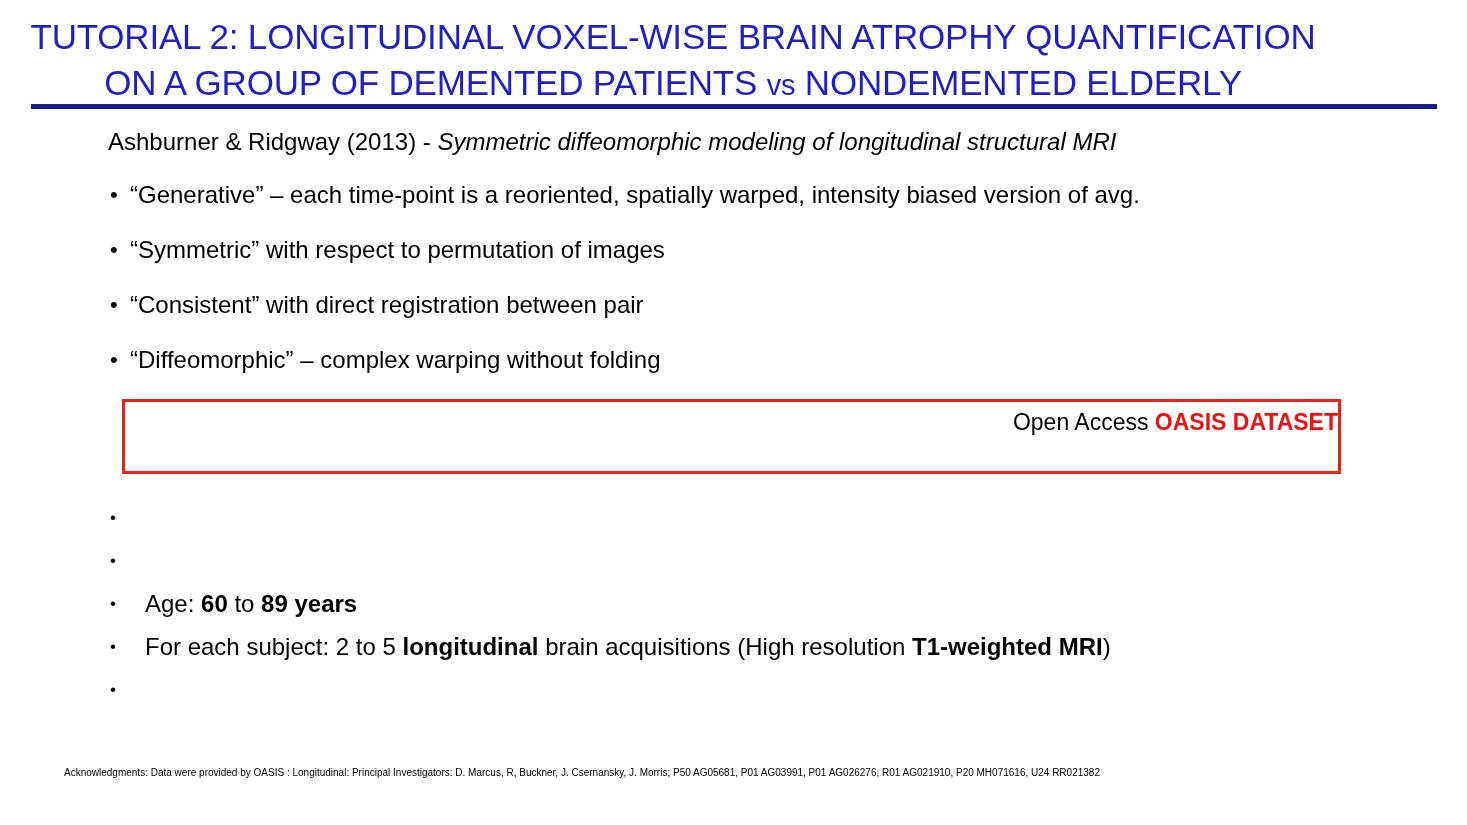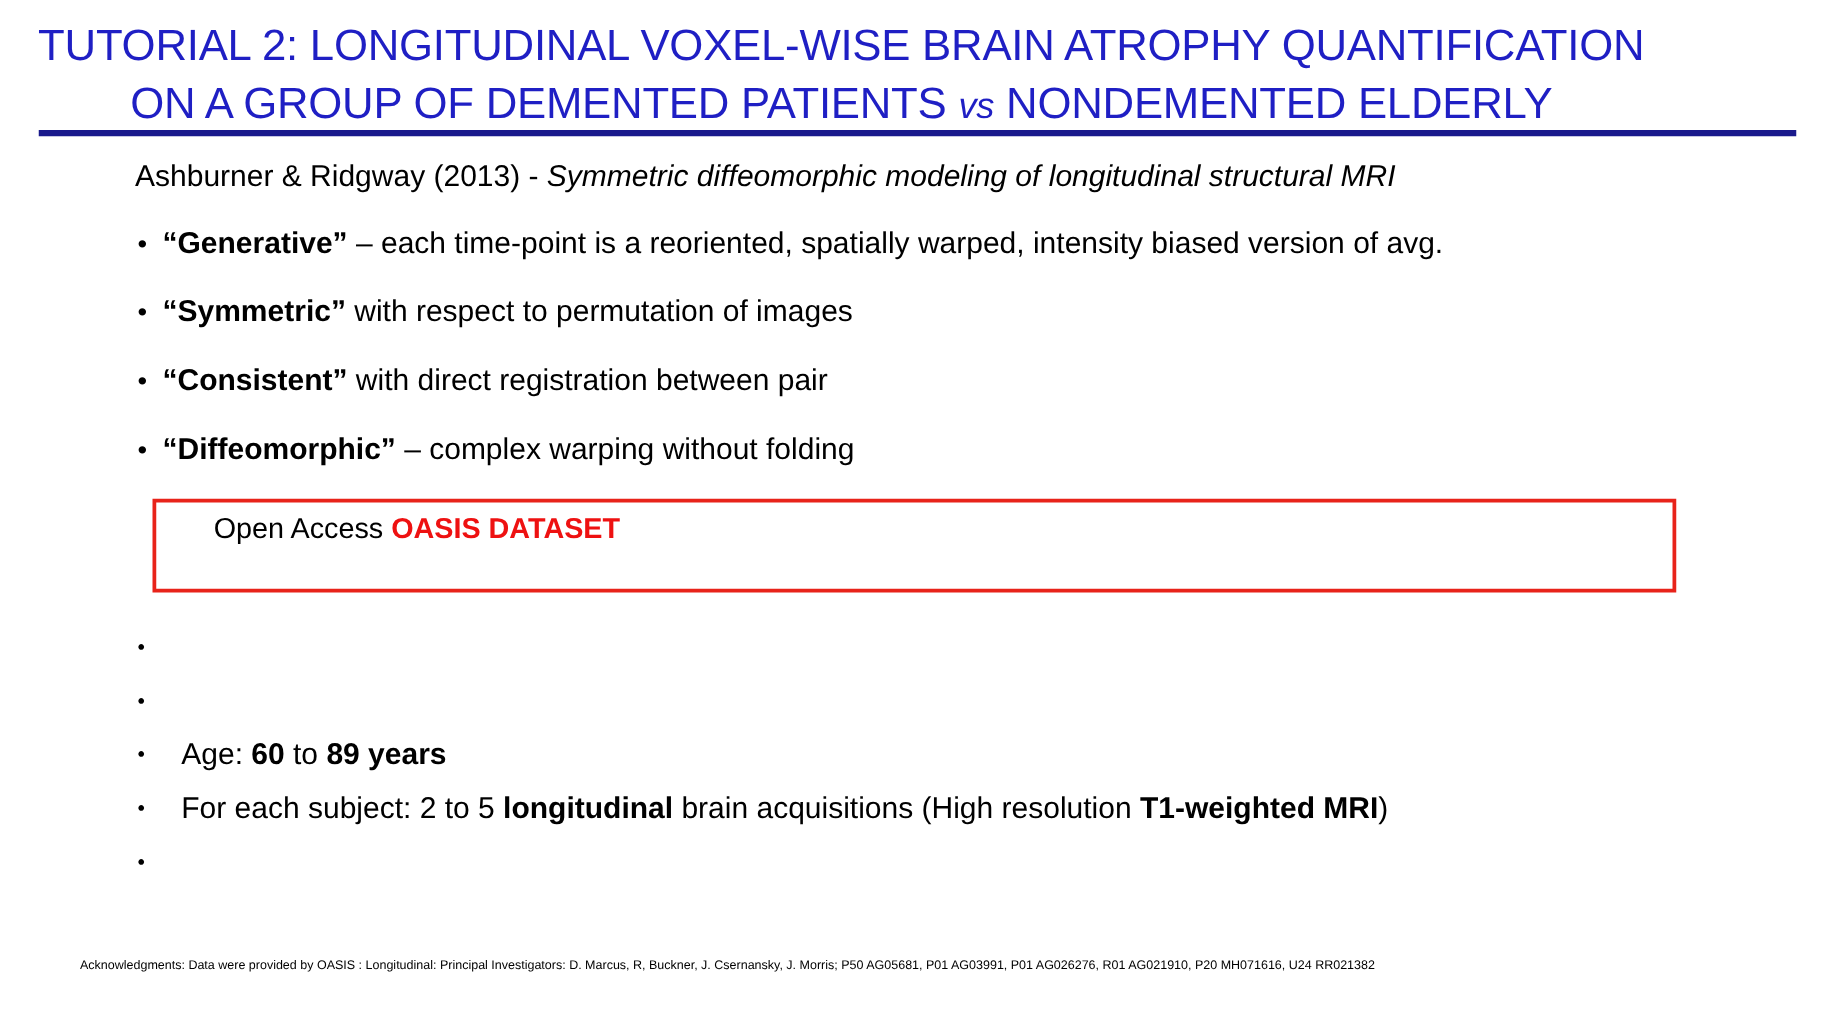--- a/index.html
+++ b/index.html
@@ -31,21 +31,20 @@
   .title-line {
     color: #1F1FC4;
     font-size: 35px;
     line-height: 46px;
     font-weight: 400;
     letter-spacing: -0.2px;
     white-space: nowrap;
   }
   .title-line .small-vs {
     font-size: 29px;
-    font-style: italic;
   }
   .title-rule {
     position: absolute;
     left: 31px;
     top: 104px;
     width: 1406px;
     height: 5px;
     background: #1A1A8C;
   }
 
@@ -75,33 +74,33 @@
     margin-bottom: 25px;
     color: #000;
     white-space: nowrap;
   }
   .feature-item .fbullet {
     width: 20px;
     flex: none;
     font-size: 22px;
     line-height: 30px;
   }
-  .feature-item .ftext b { font-weight: 700; }
+  .feature-item .ftext b { font-weight: 400; }
 
   
   .oasis-box {
     position: absolute;
     left: 122px;
     top: 399px;
     width: 1219px;
     height: 75px;
     border: 3px solid #E8231A;
     background: #ffffff;
     box-sizing: border-box;
-    text-align: left;
+    text-align: right;
     padding-top: 6px;
     padding-left: 46px;
   }
   .oasis-line1 {
     font-size: 23px;
     line-height: 29px;
     color: #000;
   }
   .oasis-line1 .oasis-red {
     color: #EE1111;

